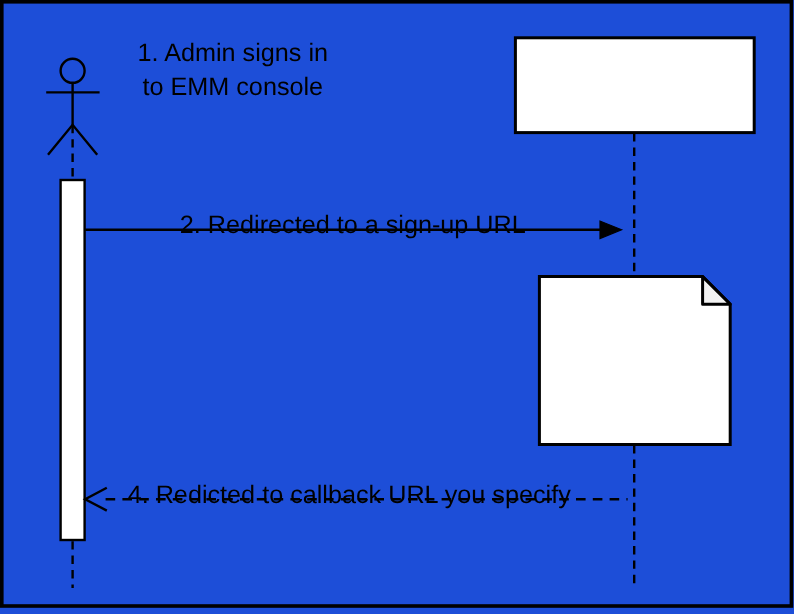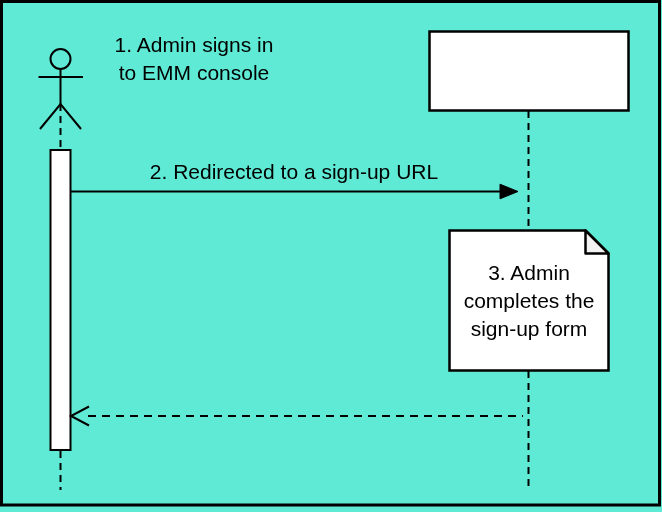--- a/index.html
+++ b/index.html
@@ -1,38 +1,38 @@
 <!DOCTYPE html>
 <html><head>
 <meta charset="utf-8">
 <style>
   html, body { margin: 0; padding: 0; background: #ffffff; }
   .canvas {
     position: relative;
     width: 662px;
     height: 512px;
-    background: #5eead4;
+    background: #1d4ed8;
     font-family: "Liberation Sans", sans-serif;
     overflow: hidden;
   }
   .canvas svg { position: absolute; left: 0; top: 0; }
   .label {
     position: absolute;
     color: #000000;
     font-size: 21px;
     line-height: 28px;
     white-space: pre-line;
     text-align: center;
   }
   .label.flex-center {
     display: flex;
     align-items: center;
     justify-content: center;
   }
-  .msg-label { line-height: 24px; }
+  .msg-label { line-height: 24px; margin-top: 16px; }
 </style>
 </head>
 <body>
 
 <div class="canvas">
 
   <svg width="662" height="512" viewBox="0 0 662 512">
 
     <rect x="1.5" y="1.5" width="658" height="503.5" fill="none" stroke="#000000" stroke-width="3"></rect>
 
@@ -67,18 +67,16 @@
       <polyline points="89,406.5 71,416 89,425.5" fill="none" stroke="#000000" stroke-width="2"></polyline>
     </g>
   </svg>
 
   <div class="label" style="left:93px; top:31px; width:202px;">1. Admin signs in
 to EMM console</div>
 
 
   <div class="label msg-label" style="left:118px; top:160px; width:352px;">2. Redirected to a sign-up URL</div>
 
-  <div class="label flex-center" style="left:450px; top:231px; width:158px; height:139px;">3. Admin
-completes the
-sign-up form</div>
 
+  <div class="label msg-label" style="left:91px; top:385px; width:400px;">4. Redicted to callback URL you specify</div>
 
 </div>
 
 </body></html>

